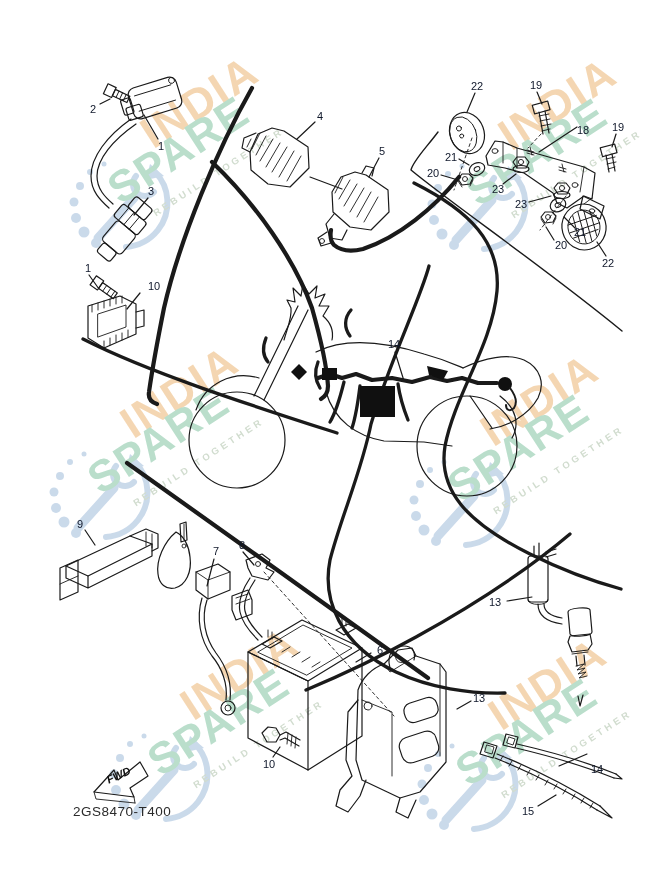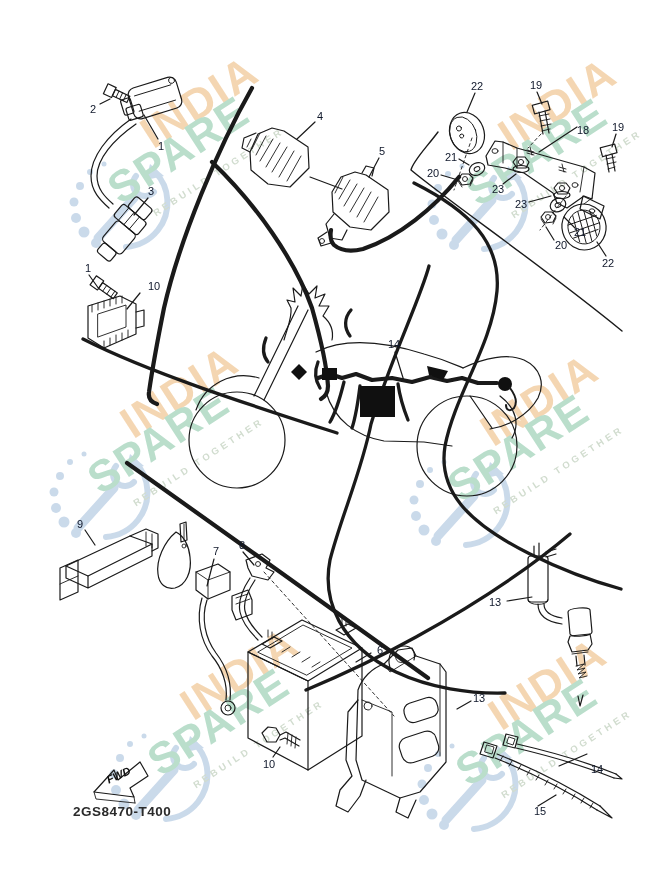--- a/index.html
+++ b/index.html
@@ -20,21 +20,21 @@
   .t{stroke-width:0.9;}
   .b{stroke-width:4.2;}
   .b2{stroke-width:3.3;}
   .f{fill:#101010;stroke:none;}
   .d{stroke-dasharray:3 3;stroke-width:0.9;}
   
   #callout-layer{position:absolute;inset:0;z-index:3;}
   .callout{position:absolute;transform:translate(-50%,-50%);font-size:11px;color:#0f172a;}
   
   .drawing-code{position:absolute;left:73px;top:804px;z-index:3;font-size:13.5px;
-                font-weight:700;letter-spacing:.5px;color:#2b2b2b;}
+                font-weight:400;letter-spacing:.5px;color:#2b2b2b;}
   .fwd-text{position:absolute;left:106px;top:769px;z-index:4;font-size:11px;font-weight:bold;
             color:#111;transform:rotate(-24deg);font-style:italic;}
 </style>
 </head>
 <body>
 
 <div class="stage">
 
   <div id="watermark-layer">
       <div class="wm-tile" style="left: 60px; top: 40px;">
@@ -477,21 +477,21 @@
       <span class="callout" style="left: 382px; top: 151px;">5</span>
       <span class="callout" style="left: 380px; top: 650px;">6</span>
       <span class="callout" style="left: 216px; top: 551px;">7</span>
       <span class="callout" style="left: 242px; top: 545px;">8</span>
       <span class="callout" style="left: 80px; top: 524px;">9</span>
       <span class="callout" style="left: 154px; top: 286px;">10</span>
       <span class="callout" style="left: 88px; top: 268px;">1</span>
       <span class="callout" style="left: 495px; top: 602px;">13</span>
       <span class="callout" style="left: 394px; top: 344px;">14</span>
       <span class="callout" style="left: 597px; top: 751px; margin-top: 18px;">14</span>
-      <span class="callout" style="left: 540px; top: 811px;">15</span>
+      <span class="callout" style="left: 528px; top: 811px;">15</span>
       <span class="callout" style="left: 479px; top: 698px;">13</span>
       <span class="callout" style="left: 269px; top: 764px;">10</span>
       <span class="callout" style="left: 583px; top: 130px;">18</span>
       <span class="callout" style="left: 536px; top: 85px;">19</span>
       <span class="callout" style="left: 618px; top: 127px;">19</span>
       <span class="callout" style="left: 433px; top: 173px;">20</span>
       <span class="callout" style="left: 561px; top: 245px;">20</span>
       <span class="callout" style="left: 451px; top: 157px;">21</span>
       <span class="callout" style="left: 580px; top: 232px;">21</span>
       <span class="callout" style="left: 477px; top: 86px;">22</span>

